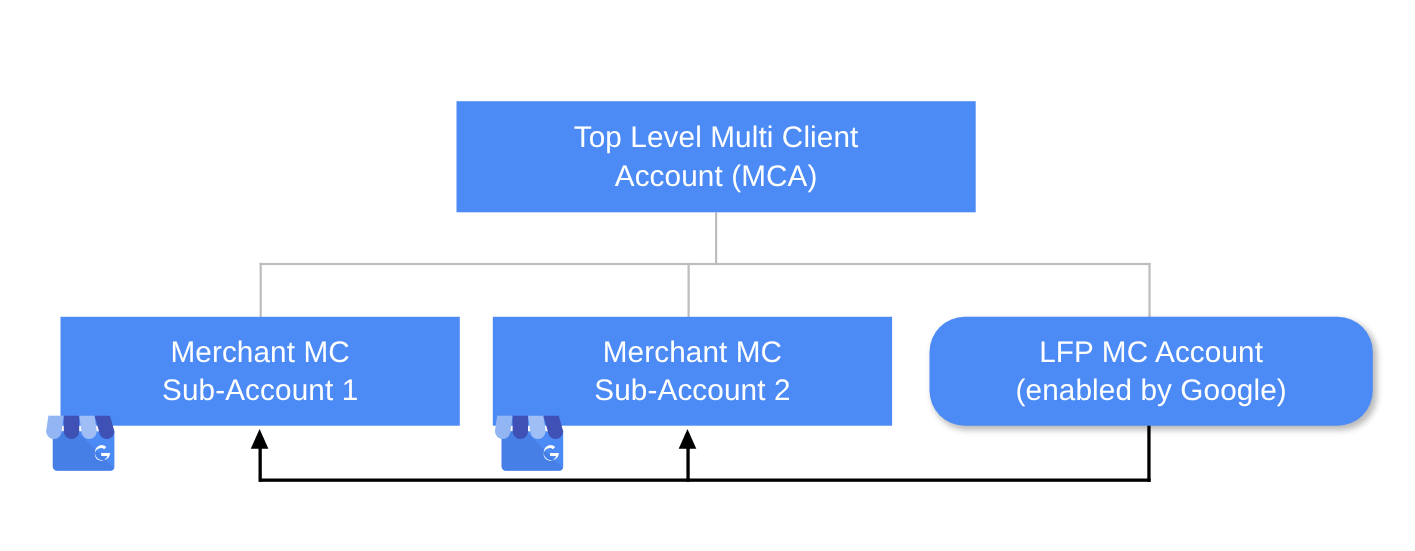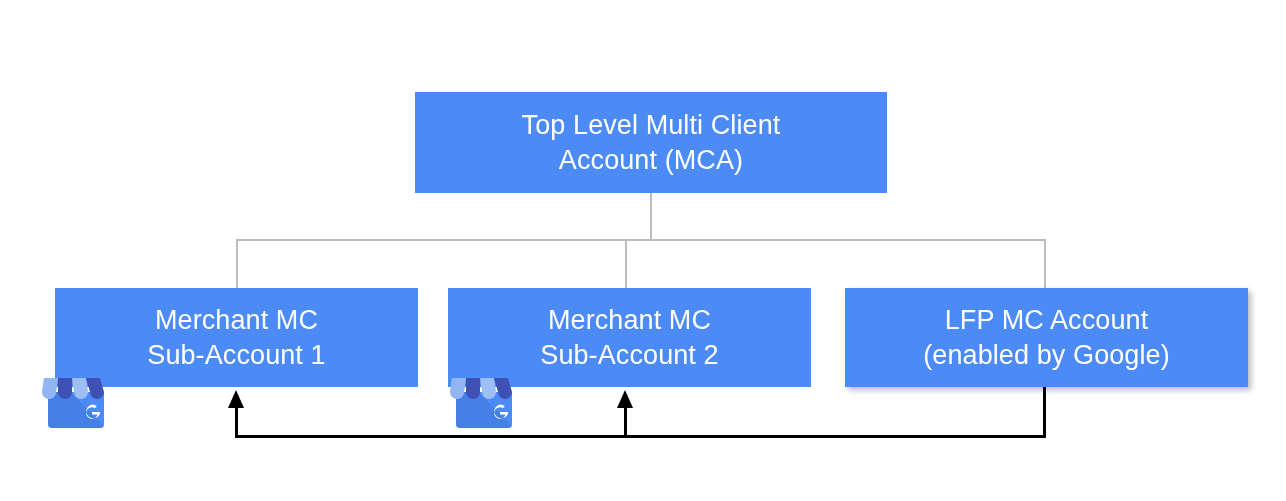--- a/index.html
+++ b/index.html
@@ -53,20 +53,21 @@
     height: 99px;
     background: #4c8bf5;
   }
   .node-lfp {
     left: 845px;
     top: 288px;
     width: 403px;
     height: 99px;
     background: #4c8bf5;
     box-shadow: 3px 3px 6px rgba(0,0,0,0.28);
+    border-radius: 32px;
   }
   .node-label {
     display: block;
     width: 100%;
   }
 
   
   .conn {
     position: absolute;
     background: #bdbdbd;

